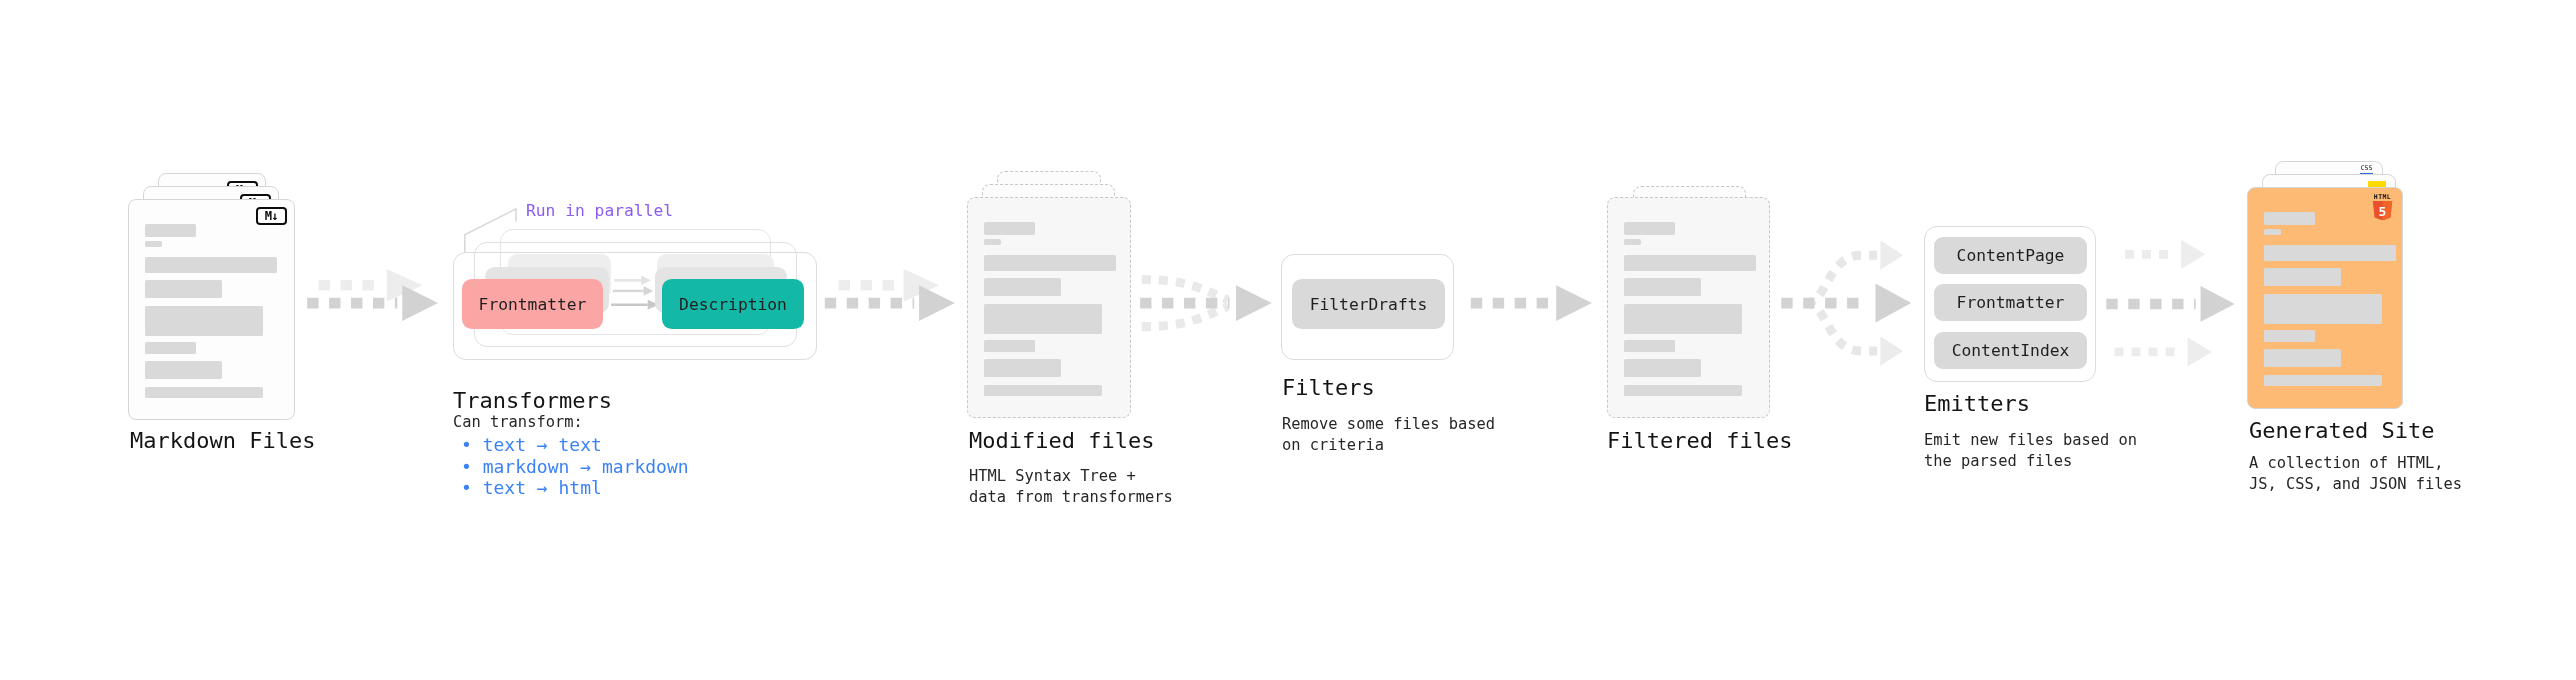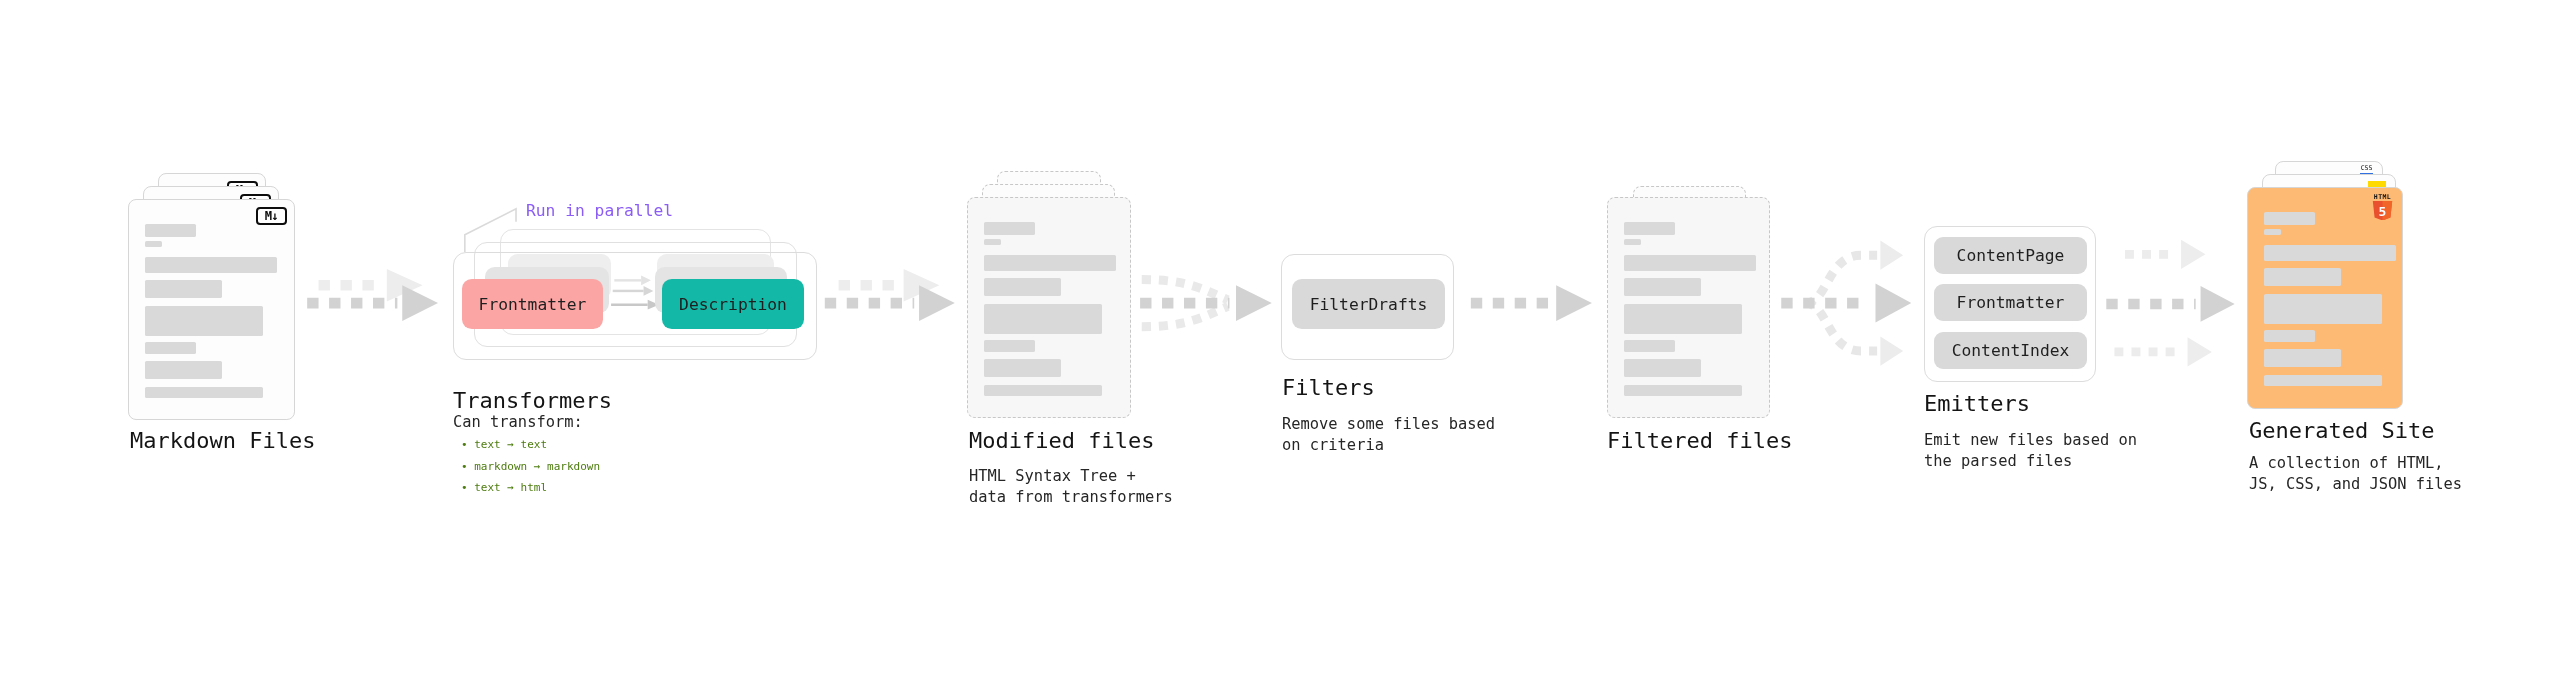--- a/index.html
+++ b/index.html
@@ -29,21 +29,21 @@
 
   
   .obox{position:absolute;border-radius:13px;box-sizing:border-box;background:transparent;}
   .pill{position:absolute;border-radius:9.8px;display:flex;align-items:center;justify-content:center;
         color:#1f1f1f;font-size:16.3px;}
   .pill.echo{background:#e9e9e9;}
 
   
   .node-label{position:absolute;font-size:22px;color:#141414;line-height:26px;white-space:nowrap;}
   .caption{position:absolute;font-size:15.4px;color:#262626;line-height:21px;white-space:pre-line;}
-  .bullets{position:absolute;font-size:11px;color:#4d7c0f;line-height:21.5px;white-space:nowrap;}
+  .bullets{position:absolute;font-size:18px;color:#3b82f6;line-height:21.5px;white-space:nowrap;}
   .note{position:absolute;font-size:16.3px;color:#8b5cf6;white-space:nowrap;}
 </style>
 </head>
 <body>
 
 <div class="canvas">
 
   <svg class="arrow-layer" width="2576" height="681" viewBox="0 0 3170 838">
 
     <g>

